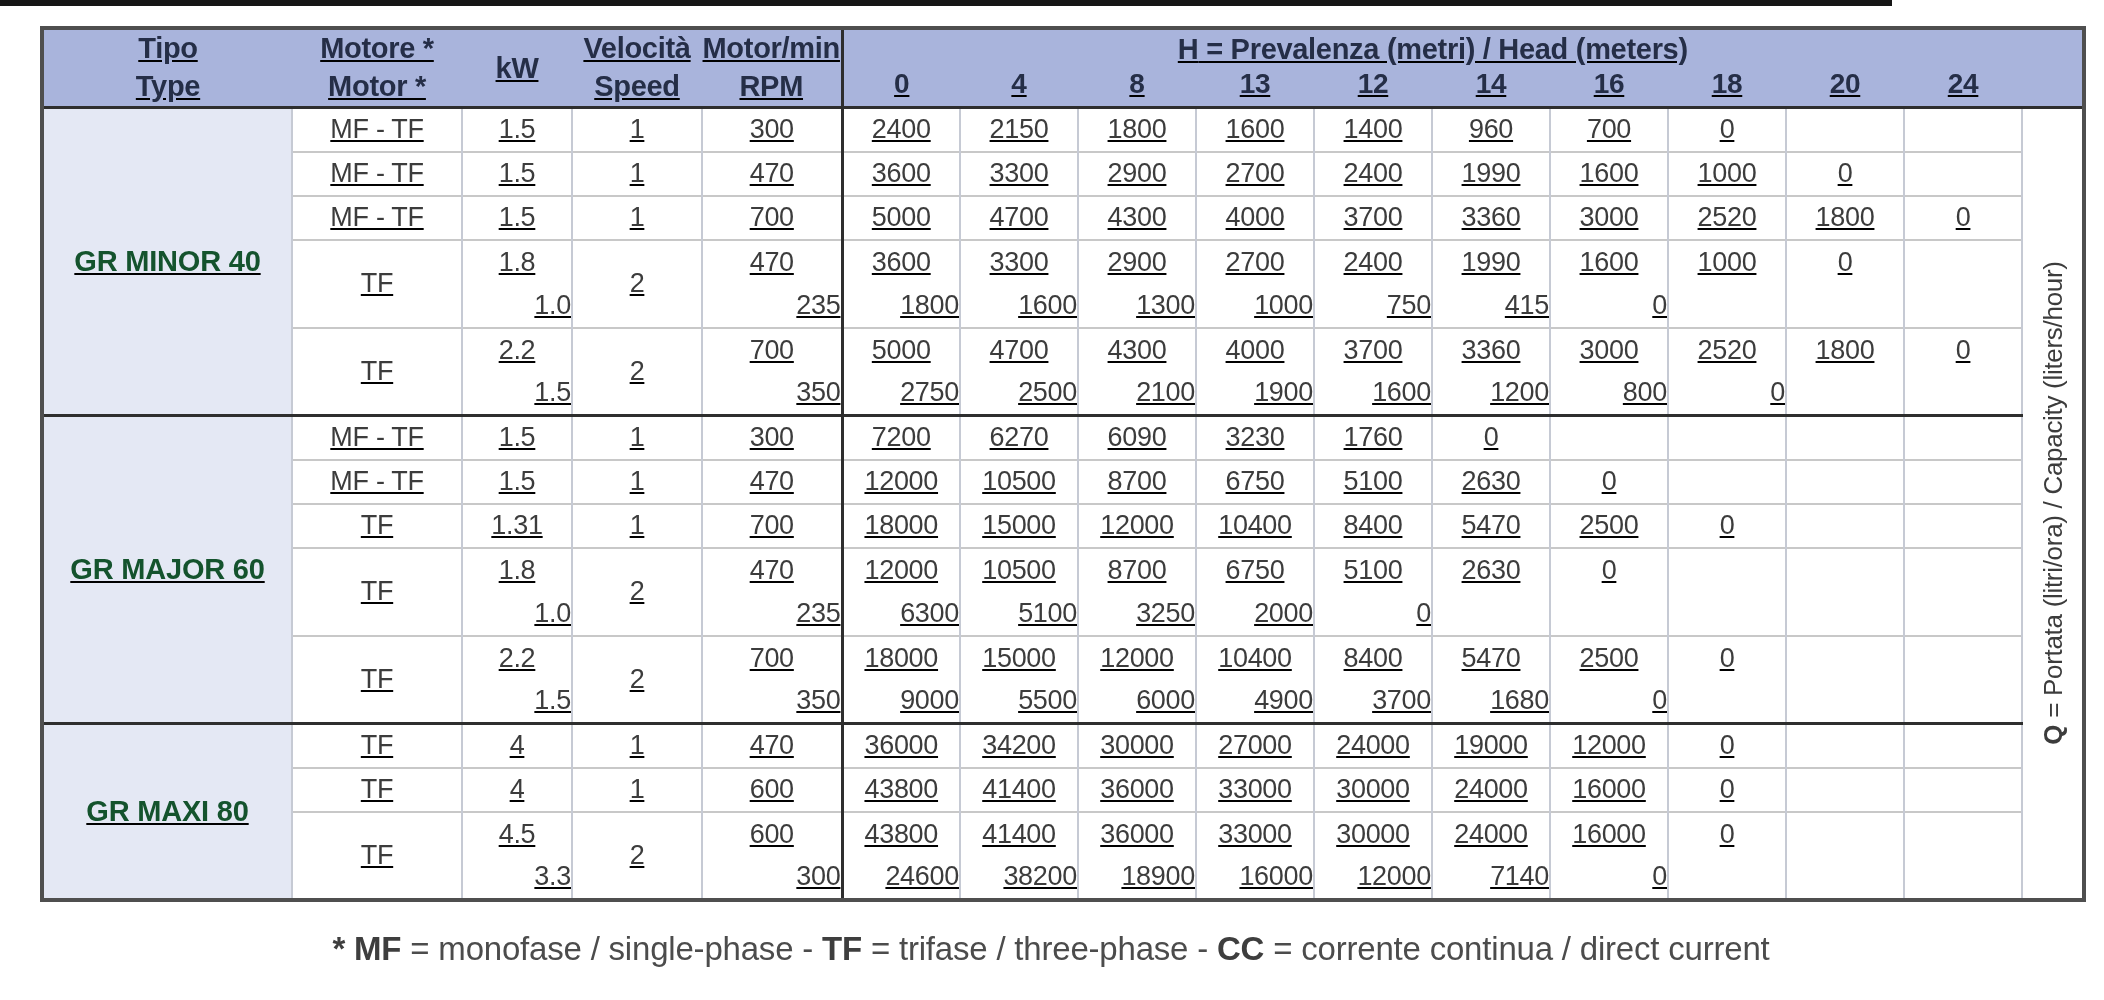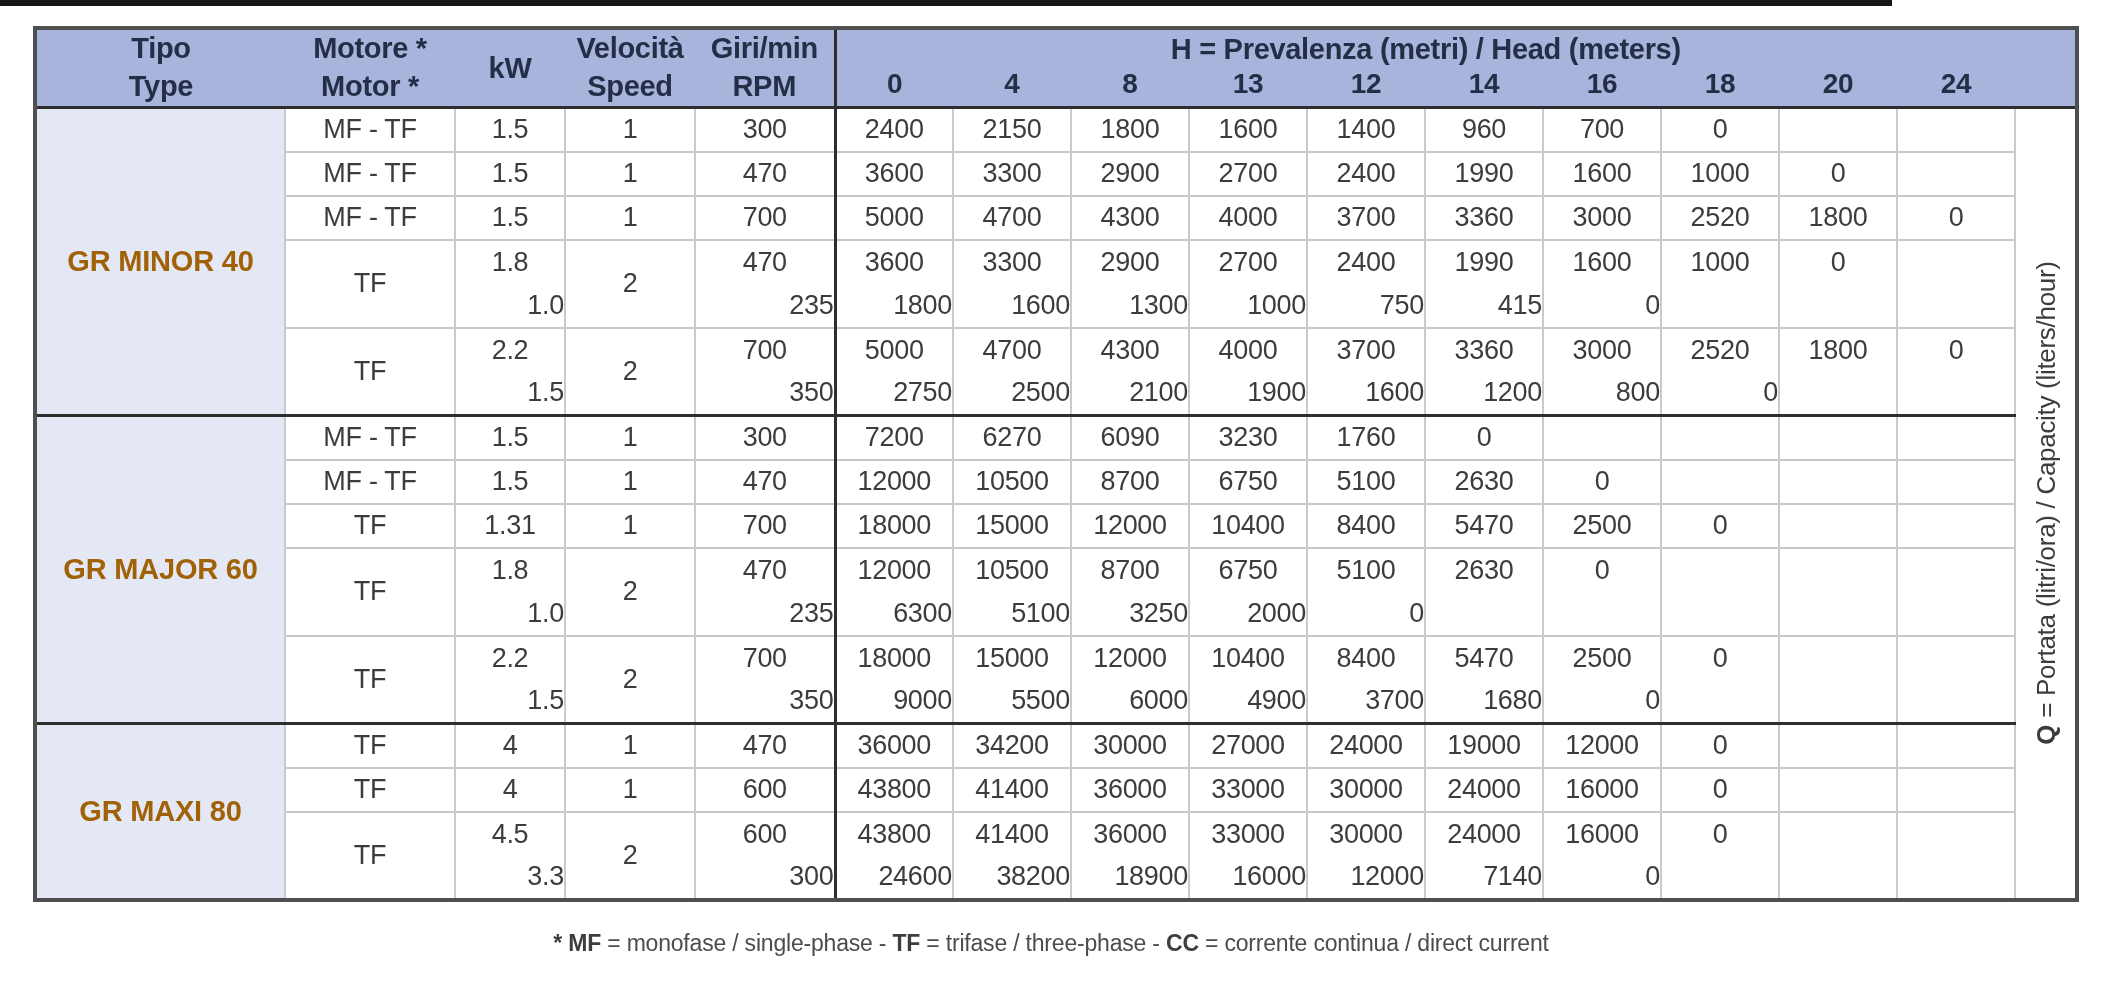--- a/index.html
+++ b/index.html
@@ -12,23 +12,24 @@
     --data-text:#3c3c3c;
   }
   *{box-sizing:border-box;}
   html,body{margin:0;padding:0;}
   body{
     width:2104px;height:1000px;position:relative;background:#ffffff;
     font-family:"Liberation Sans",sans-serif;overflow:hidden;
   }
   .top-strip{position:absolute;left:0;top:0;width:1892px;height:6px;background:#161616;}
   table.pump-table{
-    position:absolute;left:33px;top:26px;width:2042px;
+    position:absolute;left:40px;top:26px;width:2042px;
     border-collapse:collapse;table-layout:fixed;
     border:4px solid #4f4f4f;
+    text-decoration:underline;
   }
   thead th{
     background:var(--header-bg);color:var(--header-text);
     font-weight:bold;padding:0;text-align:center;vertical-align:middle;
     font-size:29px;letter-spacing:-0.3px;
   }
   .hd-stack span{display:block;line-height:1.3;}
   th.h-title{height:40px;vertical-align:bottom;padding-bottom:2px;}
   th.h-title .hb{font-weight:bold;}
   th.hnum{height:36px;font-size:28px;vertical-align:middle;padding-bottom:6px;}
@@ -36,33 +37,33 @@
     height:44px;text-align:center;vertical-align:middle;
     font-size:27px;color:var(--data-text);background:#ffffff;
     border-top:2px solid var(--line-light);
     border-left:2px solid var(--line-vert);
     padding:0;letter-spacing:-0.3px;line-height:1;
   }
   tr.group-start td{border-top:3px solid var(--line-dark);}
   tr.sub-row td{border-top:none;text-align:right;}
   td.group-cell{
     background:var(--group-bg);font-weight:bold;font-size:29px;
-    color:#a16207;border-left:none;letter-spacing:-0.2px;
+    color:#14532d;border-left:none;letter-spacing:-0.2px;
   }
   td.hdiv,th.hdiv{border-left:3px solid var(--line-dark) !important;}
   td.qcell{background:#ffffff;position:relative;border-left:2px solid var(--line-vert);}
   .qtext{
     position:absolute;left:50%;top:50%;
     transform:translate(-50%,-50%) rotate(-90deg);
     white-space:nowrap;font-size:26px;color:var(--data-text);letter-spacing:-0.3px;
   }
   .qtext .qb{font-weight:bold;}
   .footnote{
     position:absolute;left:30px;top:930px;width:2042px;text-align:center;
-    font-size:23px;color:#4c4c4c;letter-spacing:-0.2px;
+    font-size:33px;color:#4c4c4c;letter-spacing:-0.2px;
   }
   .footnote b{font-weight:bold;color:#3e3e3e;}
 </style>
 </head>
 <body>
 
 <div class="top-strip"></div>
 
 <table class="pump-table">
   <colgroup>
@@ -99,21 +100,21 @@
       </th>
       <th rowspan="2">kW</th>
       <th rowspan="2">
         <div class="hd-stack">
           <span>Velocità</span>
           <span>Speed</span>
         </div>
       </th>
       <th rowspan="2">
         <div class="hd-stack">
-          <span>Giri/min</span>
+          <span>Motor/min</span>
           <span>RPM</span>
         </div>
       </th>
       <th colspan="10" class="h-title hdiv">
         <span class="hb">H</span><span> = Prevalenza (metri) / Head (meters)</span>
       </th>
       <th rowspan="2"></th>
     </tr>
     <tr>
         <th class="hnum hdiv">0</th>

